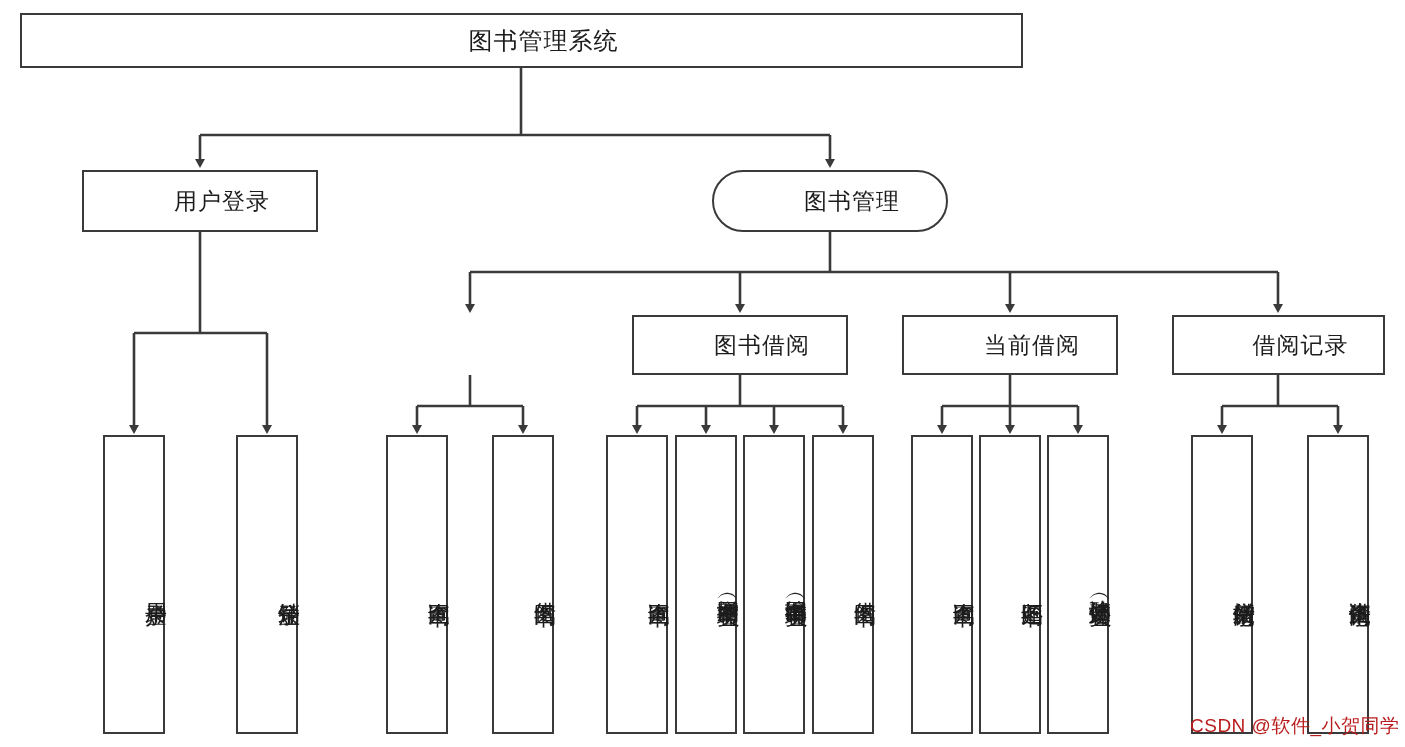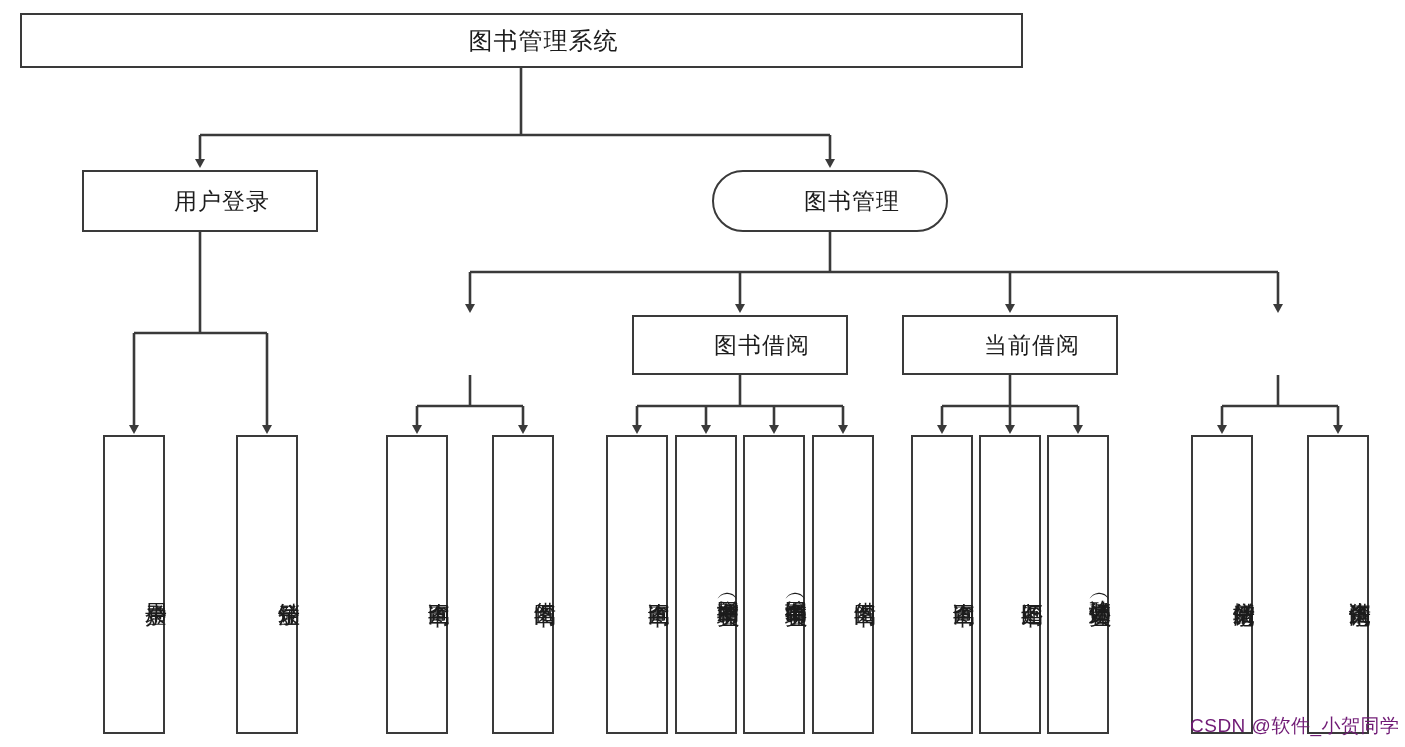--- a/index.html
+++ b/index.html
@@ -50,21 +50,21 @@
     text-orientation: upright;
     -webkit-writing-mode: vertical-rl;
     -ms-writing-mode: tb-rl;
     padding-top: 4px;
   }
   .node-root {
     font-size: 24px;
   }
   .watermark {
     position: absolute;
-    color: #701a75;
+    color: #b91c1c;
     font-size: 19px;
     letter-spacing: 0.5px;
     white-space: nowrap;
     user-select: none;
   }
 </style>
 </head>
 <body>
 
 <div id="diagram-root">
@@ -141,20 +141,23 @@
   <div class="node node-h" style="left:712px; top:170px; width:236px; height:62px;border-radius:31px;">
     <span>图书管理</span>
   </div>
 
   <div class="node node-h" style="left:632px; top:315px; width:216px; height:60px;">
     <span>图书借阅</span>
   </div>
   <div class="node node-h" style="left:902px; top:315px; width:216px; height:60px;justify-content:center;">
     <span>当前借阅</span>
   </div>
+  <div class="node node-h" style="left:1172px; top:315px; width:213px; height:60px;">
+    <span>借阅记录</span>
+  </div>
 
   <div class="node node-v" style="left:103px; top:435px; width:62px; height:299px;">
     <span>用户登录</span>
   </div>
   <div class="node node-v" style="left:236px; top:435px; width:62px; height:299px;">
     <span>注销登录</span>
   </div>
 
   <div class="node node-v" style="left:386px; top:435px; width:62px; height:299px;">
     <span>查询图书</span>

